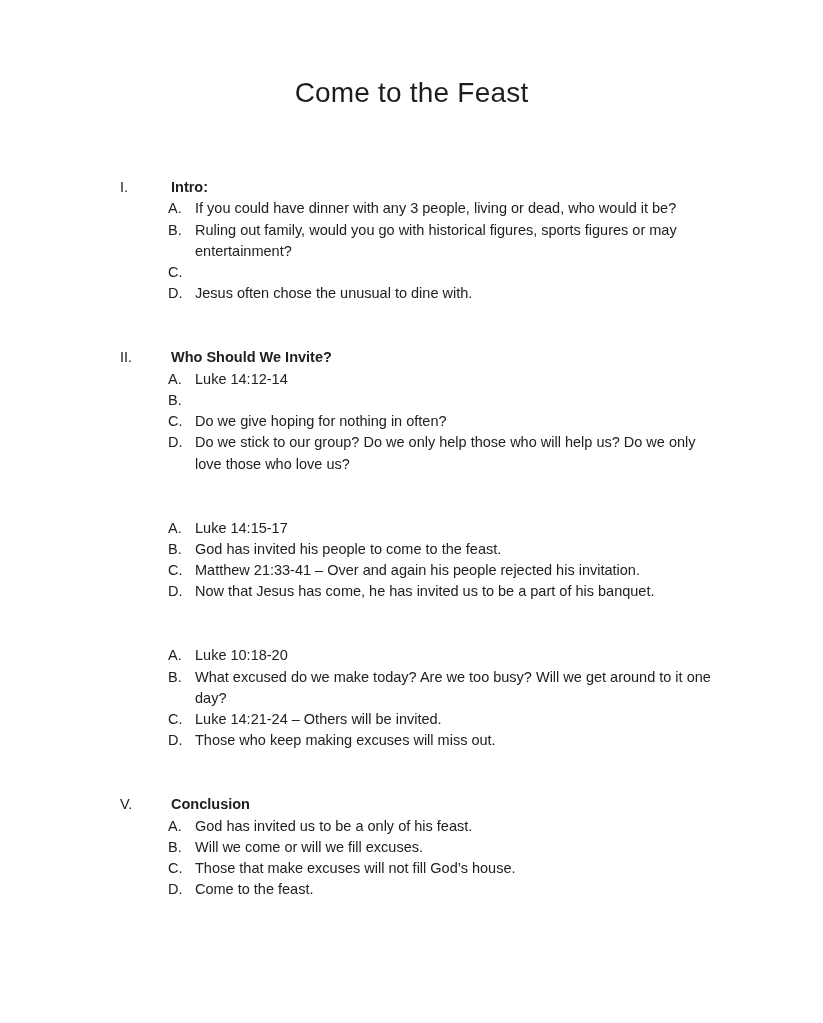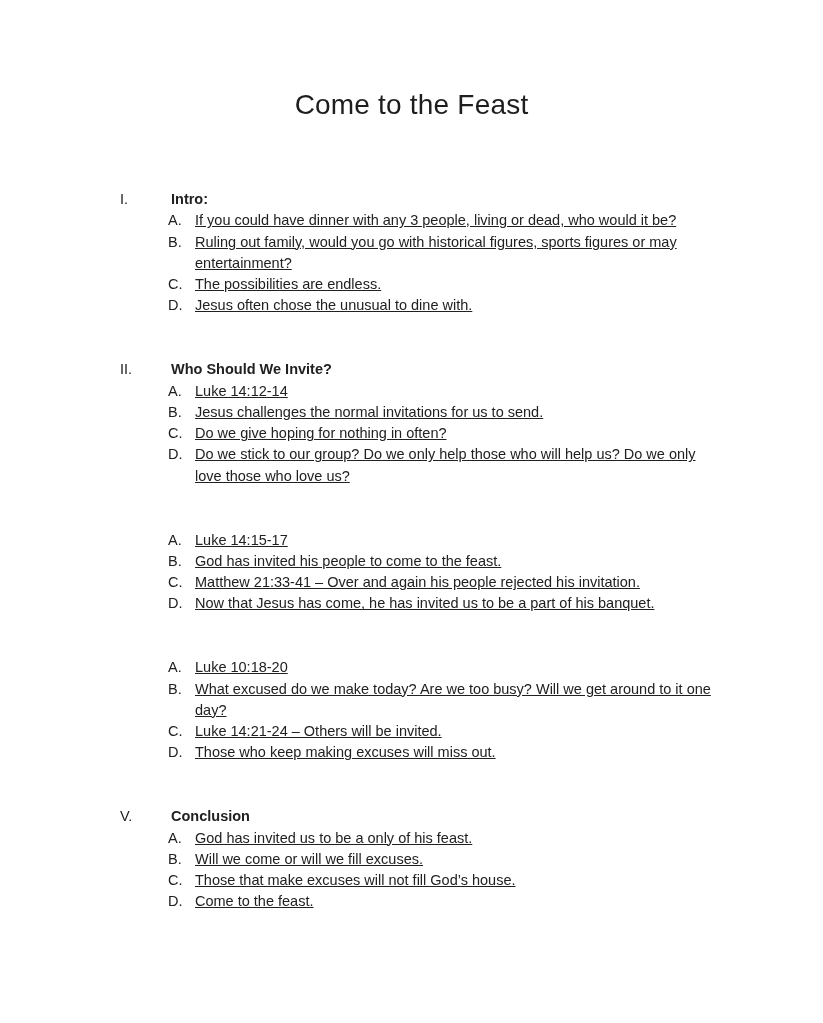--- a/index.html
+++ b/index.html
@@ -7,21 +7,21 @@
     position: relative;
     width: 823px;
     height: 1023px;
     background: #ffffff;
     font-family: "Liberation Sans", sans-serif;
     color: #212121;
     overflow: hidden;
     box-sizing: border-box;
   }
   .doc-title {
-    margin: 12px;
+    margin: 0;
     padding-top: 76px;
     text-align: center;
     font-size: 28px;
     font-weight: 400;
     line-height: 34px;
     color: #1e1e1e;
     letter-spacing: 0.2px;
   }
   .outline {
     margin-top: 67px;
@@ -53,21 +53,20 @@
     align-items: flex-start;
   }
   .item-label {
     flex: 0 0 27px;
     width: 27px;
   }
   .item-text {
     flex: 0 1 auto;
     max-width: 545px;
     white-space: pre-line;
-    text-decoration: underline;
   }
 </style>
 </head>
 <body>
 
 <div class="page">
   <h1 class="doc-title">Come to the Feast</h1>
 
   <div class="outline">
 
@@ -81,42 +80,40 @@
           <span class="item-label">A.</span>
           <span class="item-text">If you could have dinner with any 3 people, living or dead, who would it be?</span>
         </div>
         <div class="item">
           <span class="item-label">B.</span>
           <span class="item-text">Ruling out family, would you go with historical figures, sports figures or may
 entertainment?</span>
         </div>
         <div class="item">
           <span class="item-label">C.</span>
-          <span class="item-text">The possibilities are endless.</span>
         </div>
         <div class="item">
           <span class="item-label">D.</span>
           <span class="item-text">Jesus often chose the unusual to dine with.</span>
         </div>
       </div>
     </div>
 
     <div class="section">
       <div class="sec-head">
         <span class="numeral">II.</span>
         <span class="heading">Who Should We Invite?</span>
       </div>
       <div class="items">
         <div class="item">
           <span class="item-label">A.</span>
           <span class="item-text">Luke 14:12-14</span>
         </div>
         <div class="item">
           <span class="item-label">B.</span>
-          <span class="item-text">Jesus challenges the normal invitations for us to send.</span>
         </div>
         <div class="item">
           <span class="item-label">C.</span>
           <span class="item-text">Do we give hoping for nothing in often?</span>
         </div>
         <div class="item">
           <span class="item-label">D.</span>
           <span class="item-text">Do we stick to our group? Do we only help those who will help us? Do we only
 love those who love us?</span>
         </div>

